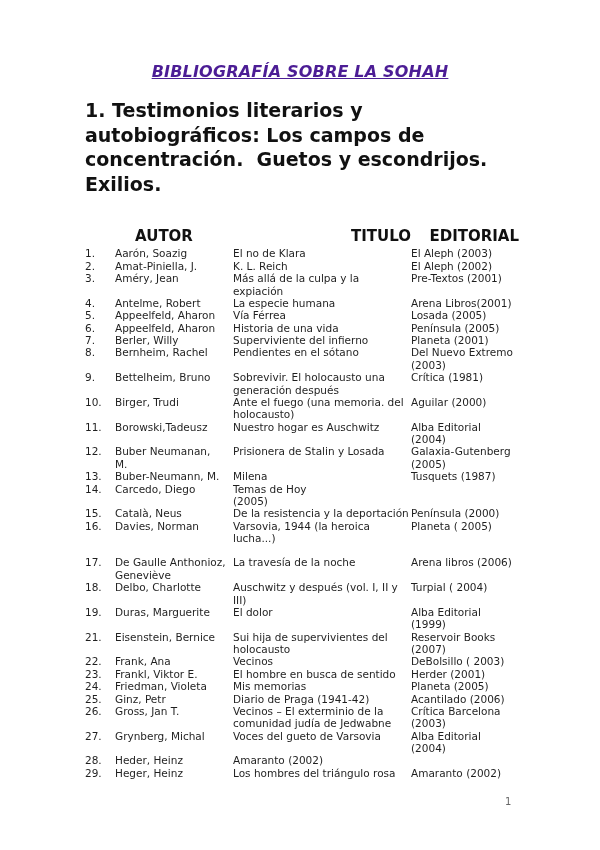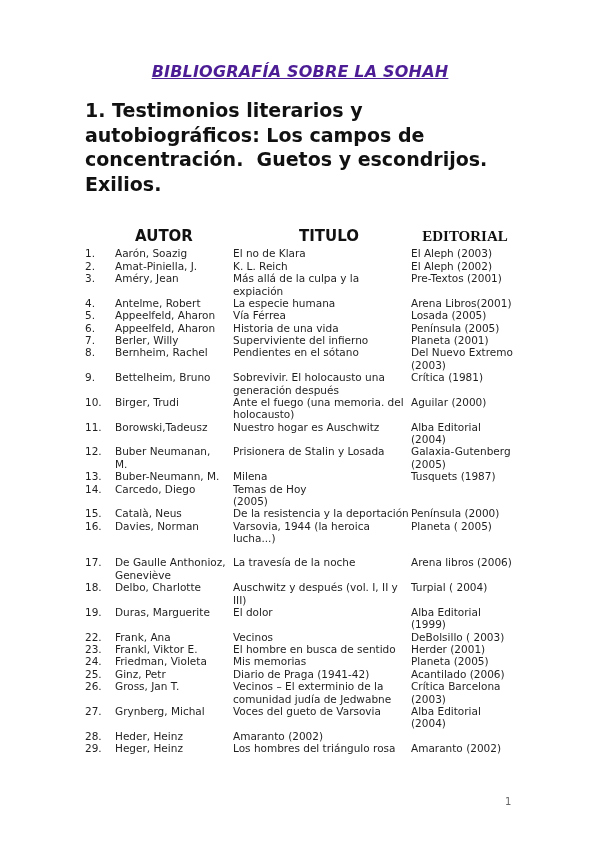--- a/index.html
+++ b/index.html
@@ -43,22 +43,22 @@
   }
   .header-row {
     display: grid;
     grid-template-columns: 30px 118px 178px 114px;
     font-size: 15px;
     font-weight: bold;
     margin-bottom: 2px;
     color: #111;
   }
   .header-autor   { grid-column: 2; text-align: center; padding-right: 20px; }
-  .header-titulo  { grid-column: 3; text-align: center; padding-left: 14px; }
-  .header-editorial { grid-column: 4; text-align: center; padding-right: 6px; font-family: Liberation Serif, serif; }
+  .header-titulo  { grid-column: 3; text-align: right; padding-left: 14px; }
+  .header-editorial { grid-column: 4; text-align: right; padding-right: 6px; }
   .row {
     display: grid;
     grid-template-columns: 30px 118px 178px 114px;
   }
   .row.gap-after { margin-bottom: 12px; }
   .cell {
     white-space: pre;
     overflow: visible;
   }
   .cell.wrap { white-space: pre-line; }
@@ -225,20 +225,28 @@
 
   <div class="row">
     <div class="cell">19.</div>
     <div class="cell wrap">Duras, Marguerite</div>
     <div class="cell wrap">El dolor</div>
     <div class="cell wrap">Alba Editorial
 (1999)</div>
   </div>
 
 
+  <div class="row">
+    <div class="cell">21.</div>
+    <div class="cell wrap">Eisenstein, Bernice</div>
+    <div class="cell wrap">Sui hija de supervivientes del
+holocausto</div>
+    <div class="cell wrap">Reservoir Books
+(2007)</div>
+  </div>
 
   <div class="row">
     <div class="cell">22.</div>
     <div class="cell wrap">Frank, Ana</div>
     <div class="cell wrap">Vecinos</div>
     <div class="cell wrap">DeBolsillo ( 2003)</div>
   </div>
 
   <div class="row">
     <div class="cell">23.</div>

